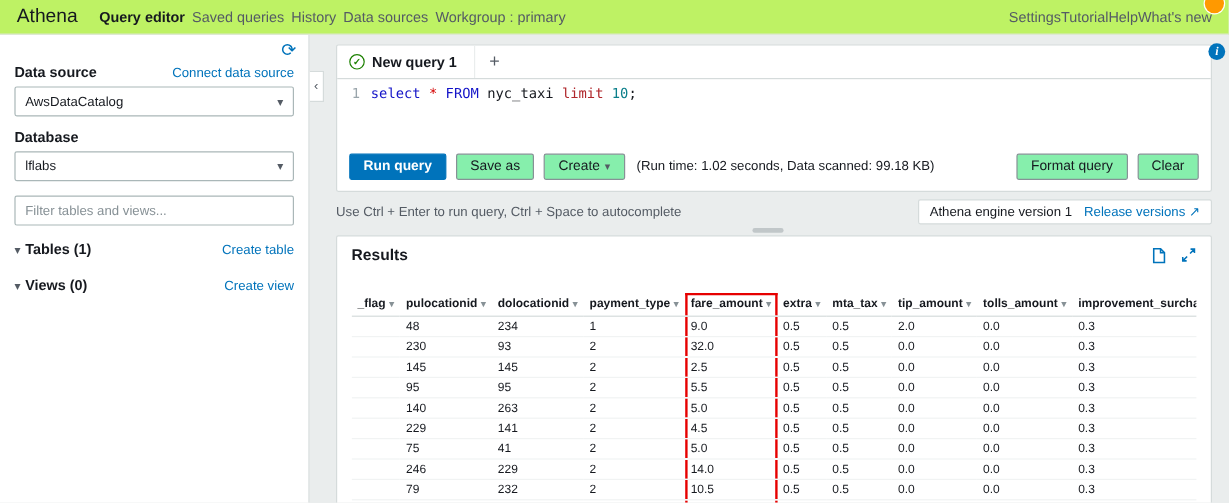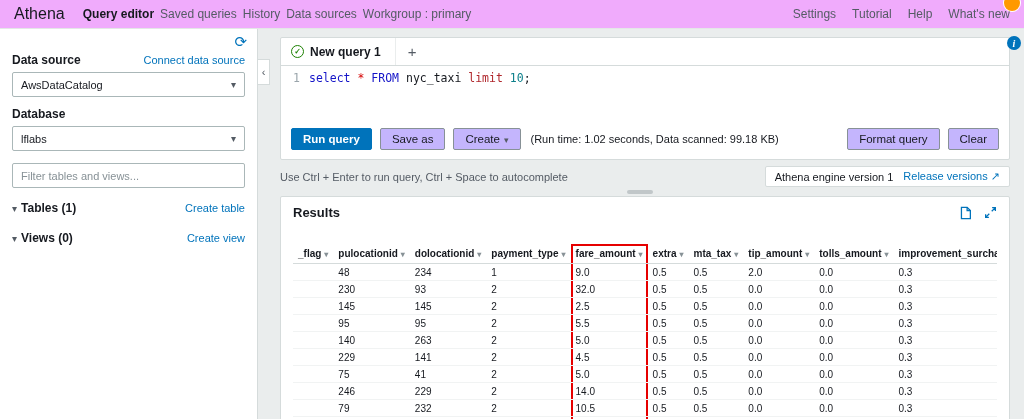--- a/index.html
+++ b/index.html
@@ -1,25 +1,25 @@
 <!DOCTYPE html>
 <html><head>
 <meta charset="utf-8">
 <style>
   * { box-sizing: border-box; margin: 0; padding: 0; }
   html, body { width: 1024px; height: 419px; }
   body { font-family: "Liberation Sans", sans-serif; font-size: 12px; color: #16191f; background: #eaeded; overflow: hidden; }
 
   
-  .topnav { height: 29px; background: #f0abfc; border-bottom: 1px solid #e4e7e7; display: flex; align-items: center; padding: 0 14px; position: relative; z-index: 5; }
+  .topnav { height: 29px; background: #bef264; border-bottom: 1px solid #e4e7e7; display: flex; align-items: center; padding: 0 14px; position: relative; z-index: 5; }
   .brand { font-size: 16px; margin-right: 18px; cursor: pointer; }
   .nav-left { display: flex; gap: 6px; align-items: flex-end; }
   .nav-item { font-size: 12px; color: #545b64; cursor: pointer; white-space: nowrap; }
   .nav-item.active { color: #16191f; font-weight: bold; }
-  .nav-right { margin-left: auto; display: flex; gap: 16px; align-items: center; }
+  .nav-right { margin-left: auto; display: flex; align-items: center; }
   .badge { position: absolute; top: -5px; right: 4px; width: 16px; height: 16px; border-radius: 50%; background: #ff9900; box-shadow: 0 0 0 1px #fff; }
 
   
   .app-body { display: flex; height: 390px; }
   .sidebar { width: 258px; background: #fff; border-right: 1px solid #d5dbdb; padding: 8px 12px; position: relative; flex: none; }
   .main { flex: 1; position: relative; padding: 8px 14px 0 12px; overflow: hidden; }
 
   
   .refresh { position: absolute; top: 4px; right: 10px; color: #0073bb; font-size: 15px; cursor: pointer; }
   .sb-row { display: flex; justify-content: space-between; align-items: baseline; margin-top: 10px; }
@@ -40,21 +40,21 @@
   .info-icon { position: absolute; top: 7px; right: 3px; width: 14px; height: 14px; border-radius: 50%; background: #0073bb; color: #fff; font-size: 10px; font-style: italic; font-weight: bold; display: flex; align-items: center; justify-content: center; cursor: pointer; font-family: "Liberation Serif", serif; }
   .query-panel { margin-left: 10px; background: #fff; border: 1px solid #d5dbdb; border-radius: 2px; }
   .tabbar { height: 28px; border-bottom: 1px solid #d5dbdb; display: flex; align-items: center; padding: 0 10px; }
   .tab { display: flex; align-items: center; gap: 6px; font-size: 12px; font-weight: bold; padding-right: 14px; border-right: 1px solid #eaeded; cursor: pointer; height: 100%; }
   .check-circle { width: 13px; height: 13px; border: 1px solid #1d8102; border-radius: 50%; color: #1d8102; font-size: 8px; line-height: 11px; text-align: center; flex: none; }
   .newtab-btn { color: #545b64; font-size: 15px; padding: 0 12px; cursor: pointer; }
   .editor { display: flex; height: 55px; padding-top: 5px; font-family: "DejaVu Sans Mono", monospace; font-size: 11.5px; }
   .gutter { width: 28px; text-align: right; padding-right: 9px; color: #9aa5ab; }
   .code-line { white-space: pre; }
   .btnrow { display: flex; align-items: center; gap: 8px; padding: 7px 10px 9px; }
-  .btn { border: 1px solid #879196; background: #c4b5fd; color: #16191f; border-radius: 2px; font-size: 11.5px; padding: 4px 11px; cursor: pointer; white-space: nowrap; }
+  .btn { border: 1px solid #879196; background: #86efac; color: #16191f; border-radius: 2px; font-size: 11.5px; padding: 4px 11px; cursor: pointer; white-space: nowrap; }
   .btn.primary { background: #0073bb; border-color: #0073bb; color: #fff; font-weight: bold; }
   .btn .dd-caret { font-size: 9px; color: #545b64; margin-left: 4px; }
   .run-stats { font-size: 11px; color: #16191f; margin-left: 2px; white-space: nowrap; }
   .btnrow .right-group { margin-left: auto; display: flex; gap: 8px; }
 
   .hint-row { display: flex; align-items: center; margin: 6px 0 0 10px; font-size: 11px; color: #545b64; }
   .engine-chip { margin-left: auto; background: #fff; border: 1px solid #d5dbdb; border-radius: 2px; padding: 3px 9px; display: flex; gap: 10px; align-items: center; font-size: 11px; color: #16191f; }
   .engine-chip .rel-link { color: #0073bb; cursor: pointer; }
 
   .splitter { height: 9px; display: flex; align-items: center; justify-content: center; }

